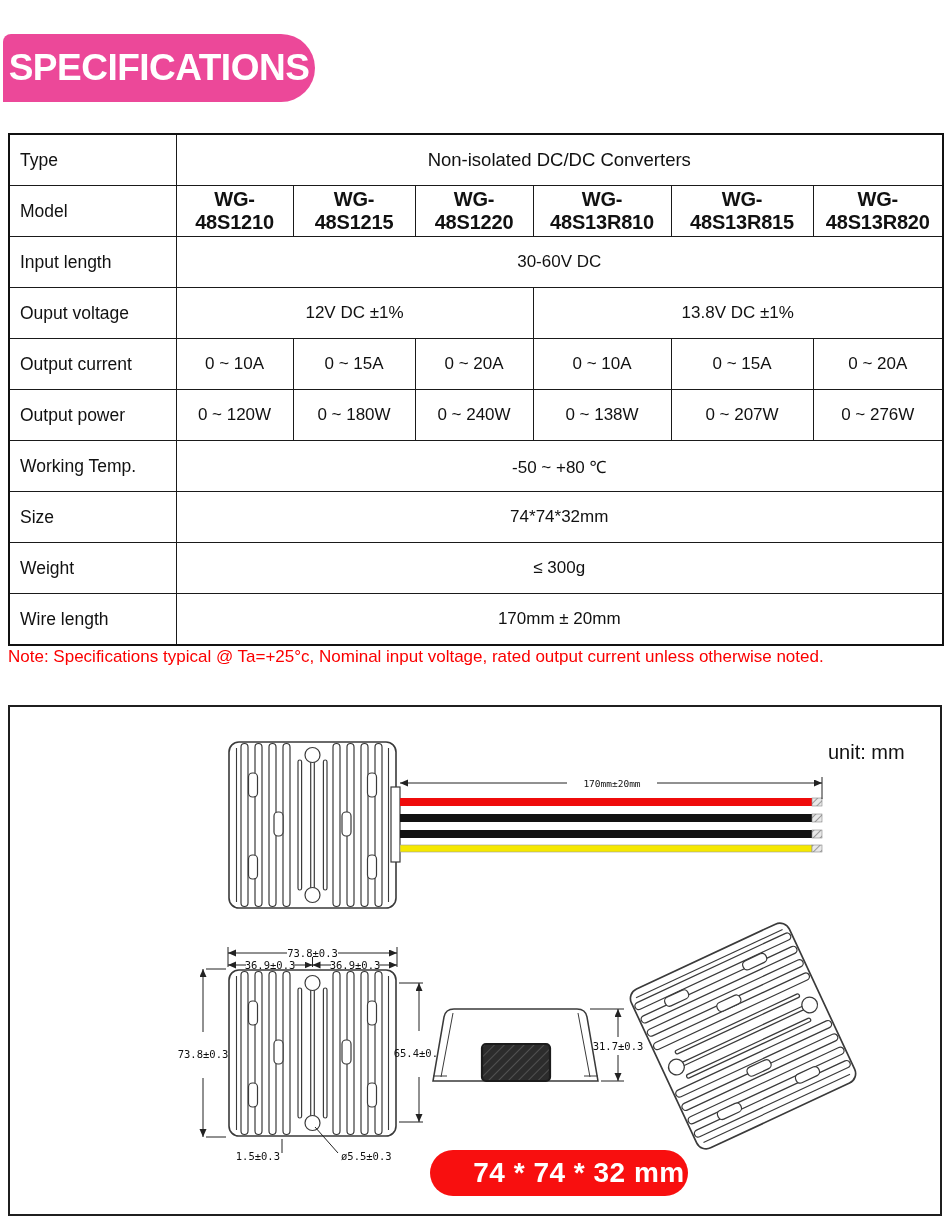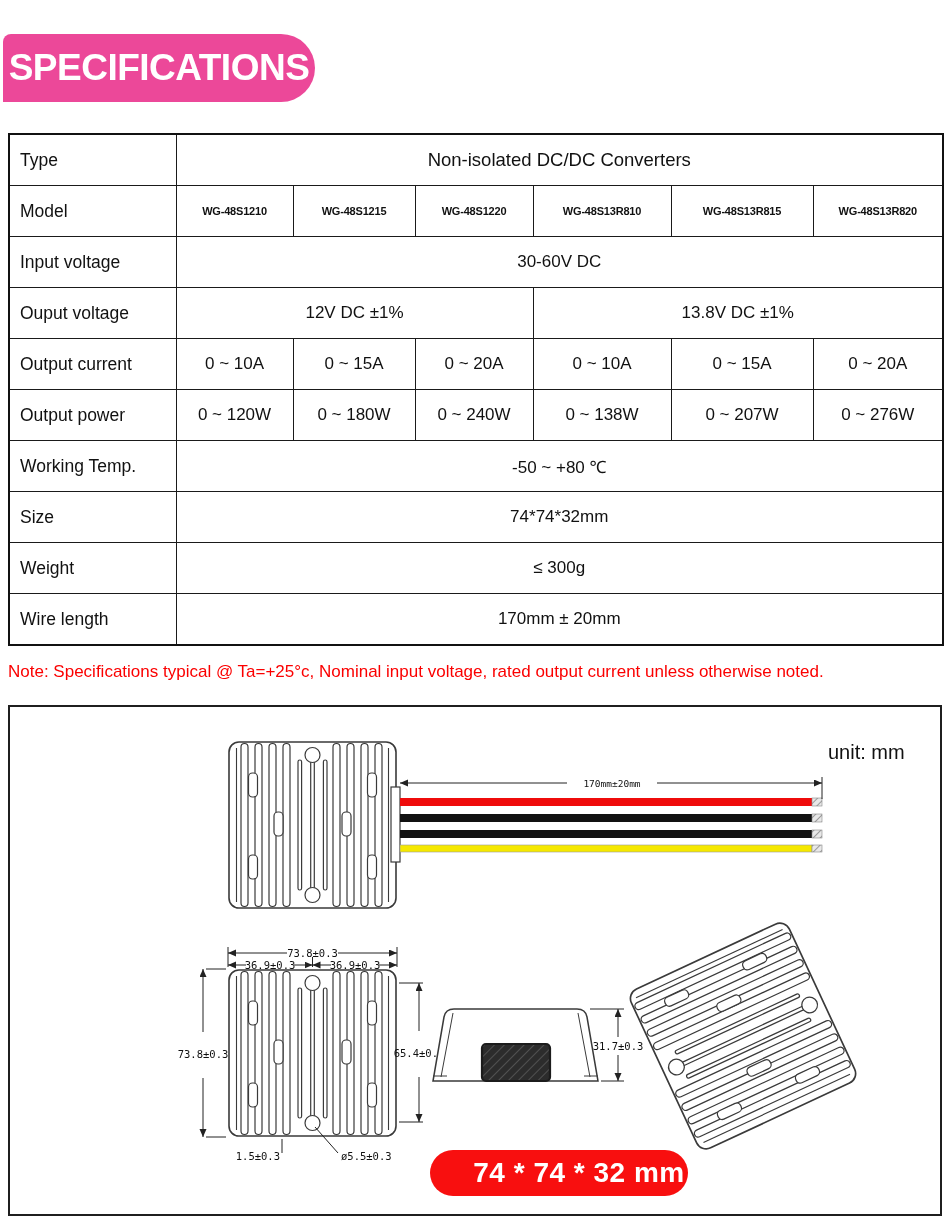--- a/index.html
+++ b/index.html
@@ -12,24 +12,24 @@
           border-radius:8px 34px 34px 0;display:flex;align-items:center;justify-content:center;}
   .banner span{color:#fff;font-weight:bold;font-size:37px;letter-spacing:-0.5px;}
 
   
   .spec-table{left:8px;top:133px;width:934px;border-collapse:collapse;table-layout:fixed;
               color:#111;border:2px solid #111;}
   .spec-table td{border:1.5px solid #1a1a1a;height:50px;text-align:center;
                  font-size:17px;padding:0 2px;overflow:hidden;}
   .spec-table td.lbl{text-align:left;padding-left:10px;font-size:17.5px;}
   .spec-table tr.type td.span{font-size:18.5px;}
-  .spec-table tr.model td.val{font-weight:bold;font-size:11px;letter-spacing:-0.2px;}
-
-  
-  .note{left:8px;top:661px;width:938px;color:#fb0000;font-size:17px;line-height:22px;}
+  .spec-table tr.model td.val{font-weight:bold;font-size:20px;letter-spacing:-0.2px;}
+
+  
+  .note{left:8px;top:646px;width:938px;color:#fb0000;font-size:17px;line-height:22px;}
 
   
   .diagram-box{left:8px;top:686px;width:930px;height:507px;border:2px solid #1f1f1f;background:#fff;margin-top:19px;}
   .diagram-box svg{display:block;}
   .dimtxt{font-family:"DejaVu Sans Mono",monospace;font-size:10.5px;fill:#111;}
   .dimtxt.small{font-size:9.5px;}
   .unit{font-family:"Liberation Sans",sans-serif;font-size:20px;fill:#111;}
 
   
   .size-badge{left:430px;top:1150px;width:258px;height:46px;background:#f80f0f;border-radius:23px;
@@ -63,21 +63,21 @@
     <tr class="model">
       <td class="lbl">Model</td>
       <td class="val">WG-48S1210</td>
       <td class="val">WG-48S1215</td>
       <td class="val">WG-48S1220</td>
       <td class="val">WG-48S13R810</td>
       <td class="val">WG-48S13R815</td>
       <td class="val">WG-48S13R820</td>
     </tr>
     <tr>
-      <td class="lbl">Input voltage</td>
+      <td class="lbl">Input length</td>
       <td colspan="6">30-60V DC</td>
     </tr>
     <tr>
       <td class="lbl">Ouput voltage</td>
       <td colspan="3">12V DC ±1%</td>
       <td colspan="3">13.8V DC ±1%</td>
     </tr>
     <tr>
       <td class="lbl">Output current</td>
       <td>0 ~ 10A</td>

